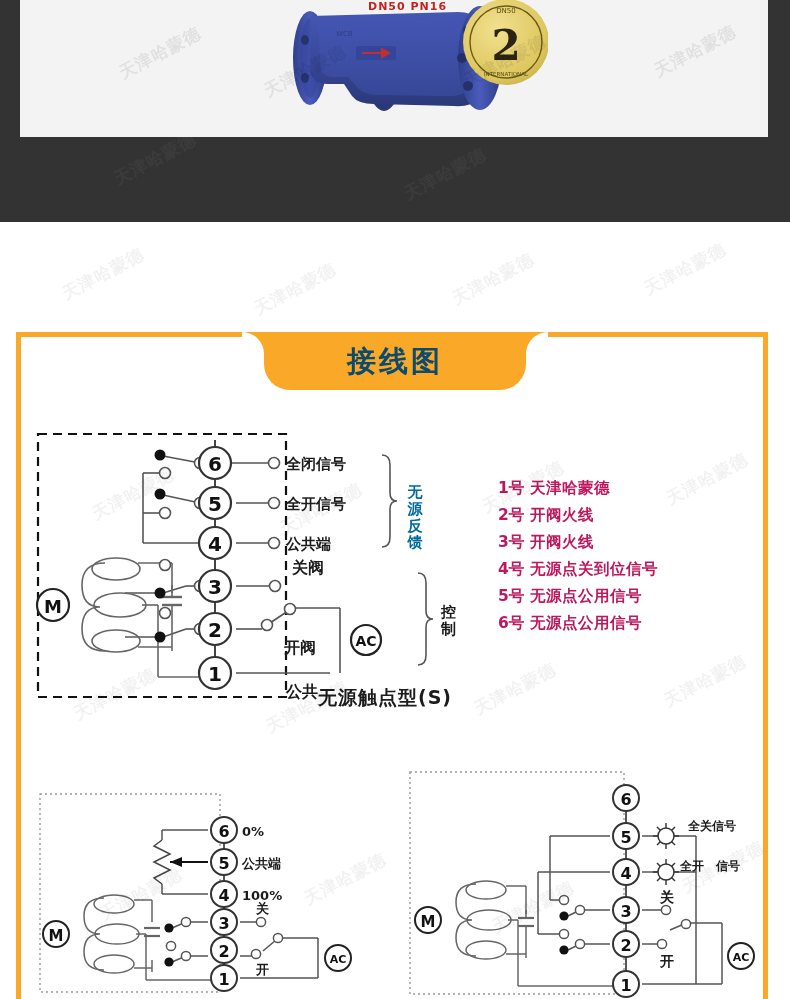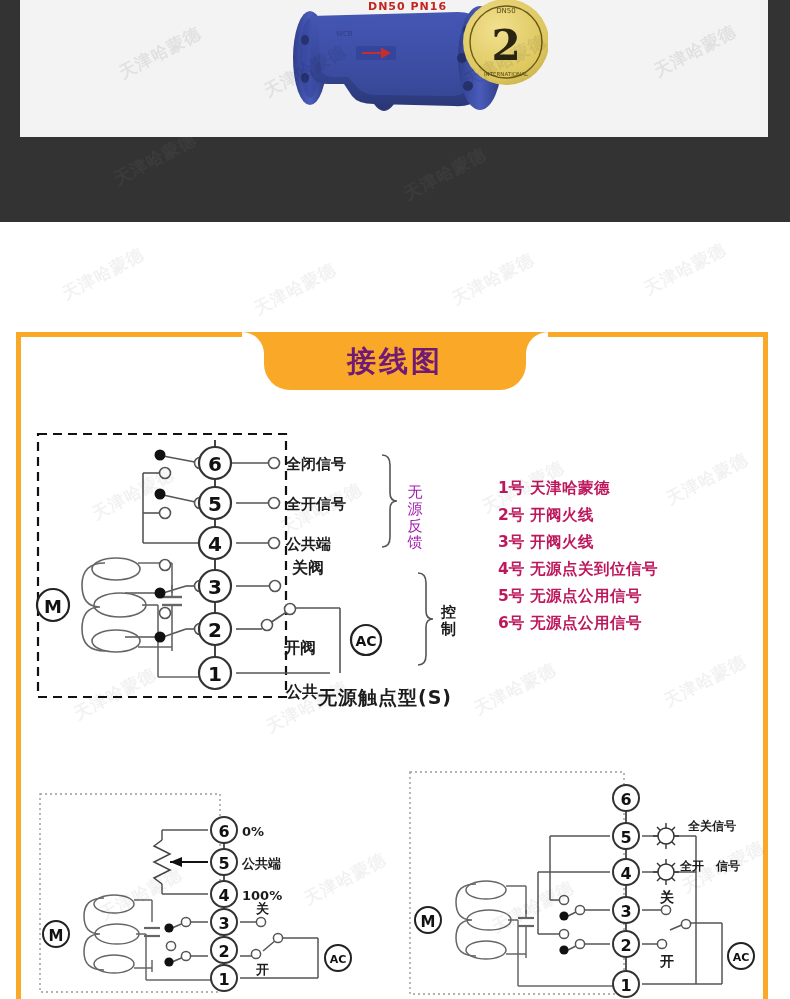--- a/index.html
+++ b/index.html
@@ -42,21 +42,21 @@
     position: absolute; left: 0; top: 332px; width: 790px; height: 66px;
     pointer-events: none;
   }
   .banner {
     position: absolute; left: 264px; top: 0px; width: 262px; height: 58px;
     background: #F9A828;
     border-bottom-left-radius: 26px; border-bottom-right-radius: 26px;
     display: flex; align-items: center; justify-content: center;
   }
   .banner .title {
-    font-size: 29px; font-weight: 700; color: #701a75; letter-spacing: 3px;
+    font-size: 29px; font-weight: 700; color: #0c4a6e; letter-spacing: 3px;
     line-height: 1;
   }
   .notch-l, .notch-r {
     position: absolute; top: 0; width: 22px; height: 22px; background: #F9A828;
   }
   .notch-l { left: 242px; }
   .notch-r { left: 526px; }
   .notch-l::after, .notch-r::after {
     content: ""; position: absolute; top: 0; width: 22px; height: 22px;
     background: #fff;
@@ -283,21 +283,21 @@
     </g>
 
     <text x="256" y="44" font-family="DejaVu Sans, sans-serif" font-size="15" font-weight="600" fill="#1c1c1c">全闭信号</text>
     <text x="256" y="84" font-family="DejaVu Sans, sans-serif" font-size="15" font-weight="600" fill="#1c1c1c">全开信号</text>
     <text x="256" y="124" font-family="DejaVu Sans, sans-serif" font-size="15" font-weight="600" fill="#1c1c1c">公共端</text>
     <text x="262" y="148" font-family="DejaVu Sans, sans-serif" font-size="16" font-weight="600" fill="#1c1c1c">关阀</text>
     <text x="254" y="228" font-family="DejaVu Sans, sans-serif" font-size="16" font-weight="600" fill="#1c1c1c">开阀</text>
     <text x="256" y="272" font-family="DejaVu Sans, sans-serif" font-size="16" font-weight="600" fill="#1c1c1c">公共</text>
   </svg>
 
-  <div style="position:absolute; left:404px; top:484px; width:22px; font-size:15px; font-weight:400; color:#a21caf; line-height:1.12; text-align:center;">
+  <div style="position:absolute; left:404px; top:484px; width:22px; font-size:15px; font-weight:700; color:#0369a1; line-height:1.12; text-align:center;">
     <span>无源反馈</span>
   </div>
   <div style="position:absolute; left:434px; top:604px; width:22px; font-size:15px; font-weight:600; color:#1c1c1c; line-height:1.15; text-align:right;">
     <span>控制</span>
   </div>
 
   <div class="legend">
     <div class="legend-row">
       <span class="num">1号</span>
       <span class="txt">天津哈蒙德</span>

